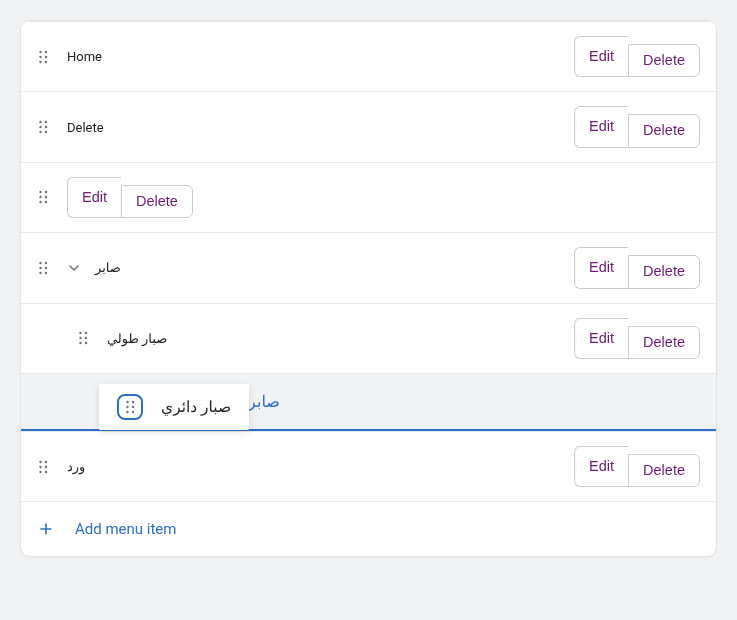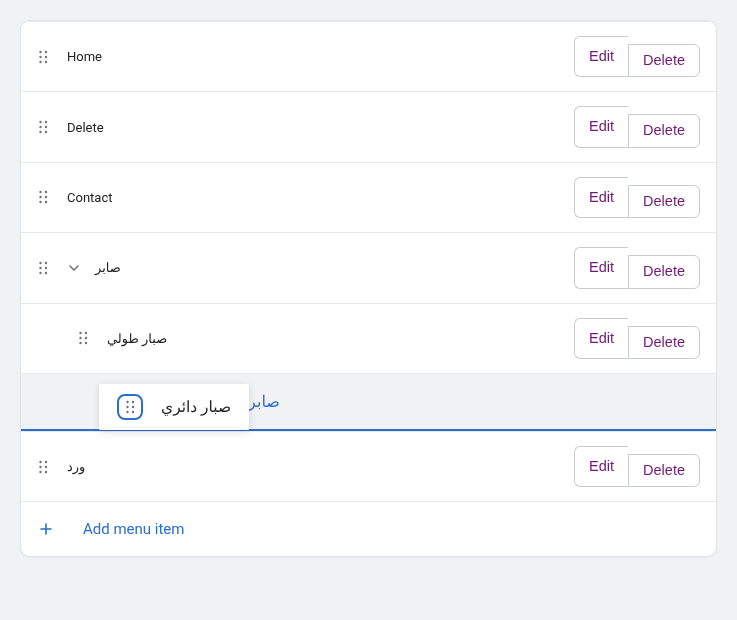--- a/index.html
+++ b/index.html
@@ -111,21 +111,20 @@
     color: #2c6ecb;
     margin-left: 200px;
   }
   .add-row {
     display: flex;
     align-items: center;
     border-top: 1px solid #e6e8ea;
     padding: 18px 18px;
     color: #2c6ecb;
     cursor: pointer;
-    gap: 8px;
   }
   .plus-icon {
     width: 14px;
     height: 14px;
     margin-right: 22px;
     display: inline-flex;
     align-items: center;
     justify-content: center;
     color: #2c6ecb;
   }
@@ -186,21 +185,20 @@
           <g fill="currentColor">
             <circle cx="1.5" cy="2" r="1.2"></circle>
             <circle cx="7" cy="2" r="1.2"></circle>
             <circle cx="1.5" cy="7" r="1.2"></circle>
             <circle cx="7" cy="7" r="1.2"></circle>
             <circle cx="1.5" cy="12" r="1.2"></circle>
             <circle cx="7" cy="12" r="1.2"></circle>
           </g>
         </svg>
     </span>
-    <span class="item-label">Contact</span>
     <span class="actions">
       <button class="btn first">Edit</button>
       <button class="btn last">Delete</button>
     </span>
   </div>
 
   <div class="row">
     <span class="drag-handle">
       <svg width="9" height="14" viewBox="0 0 9 14">
           <g fill="currentColor">

